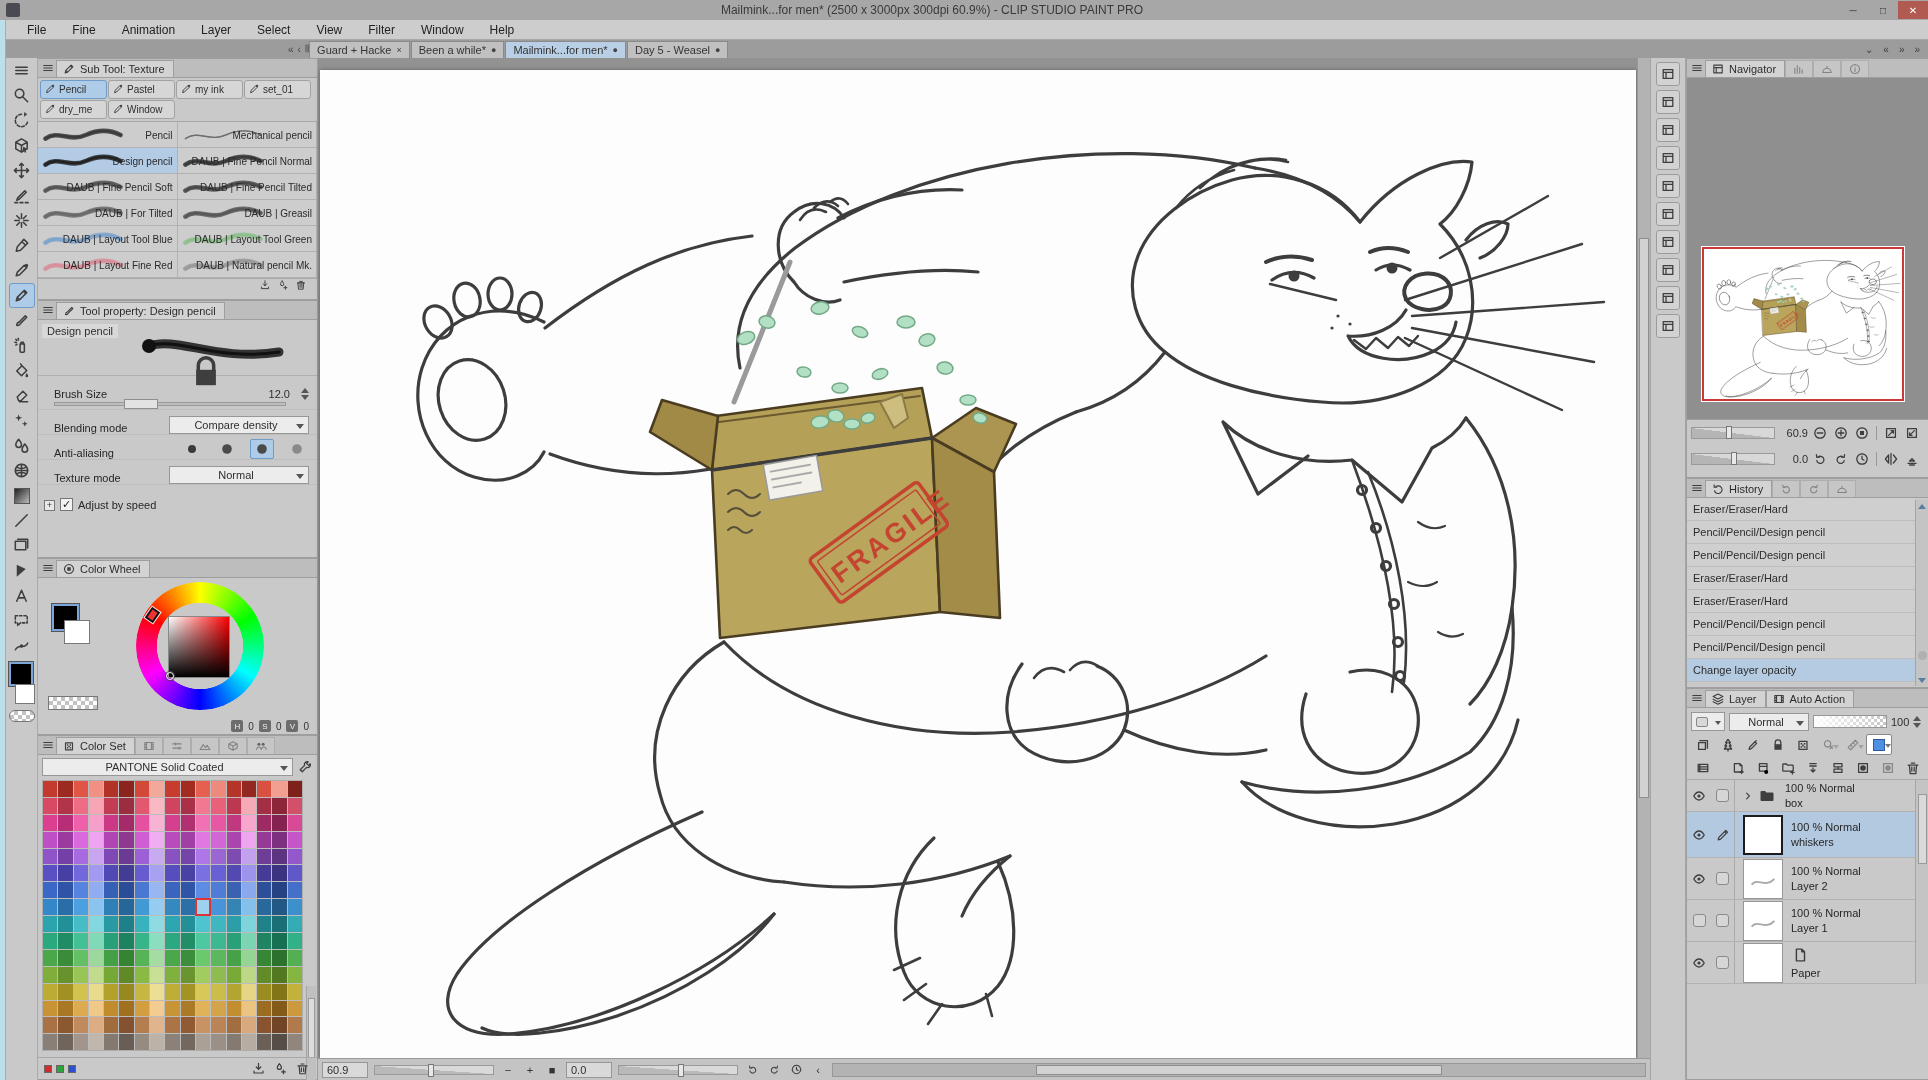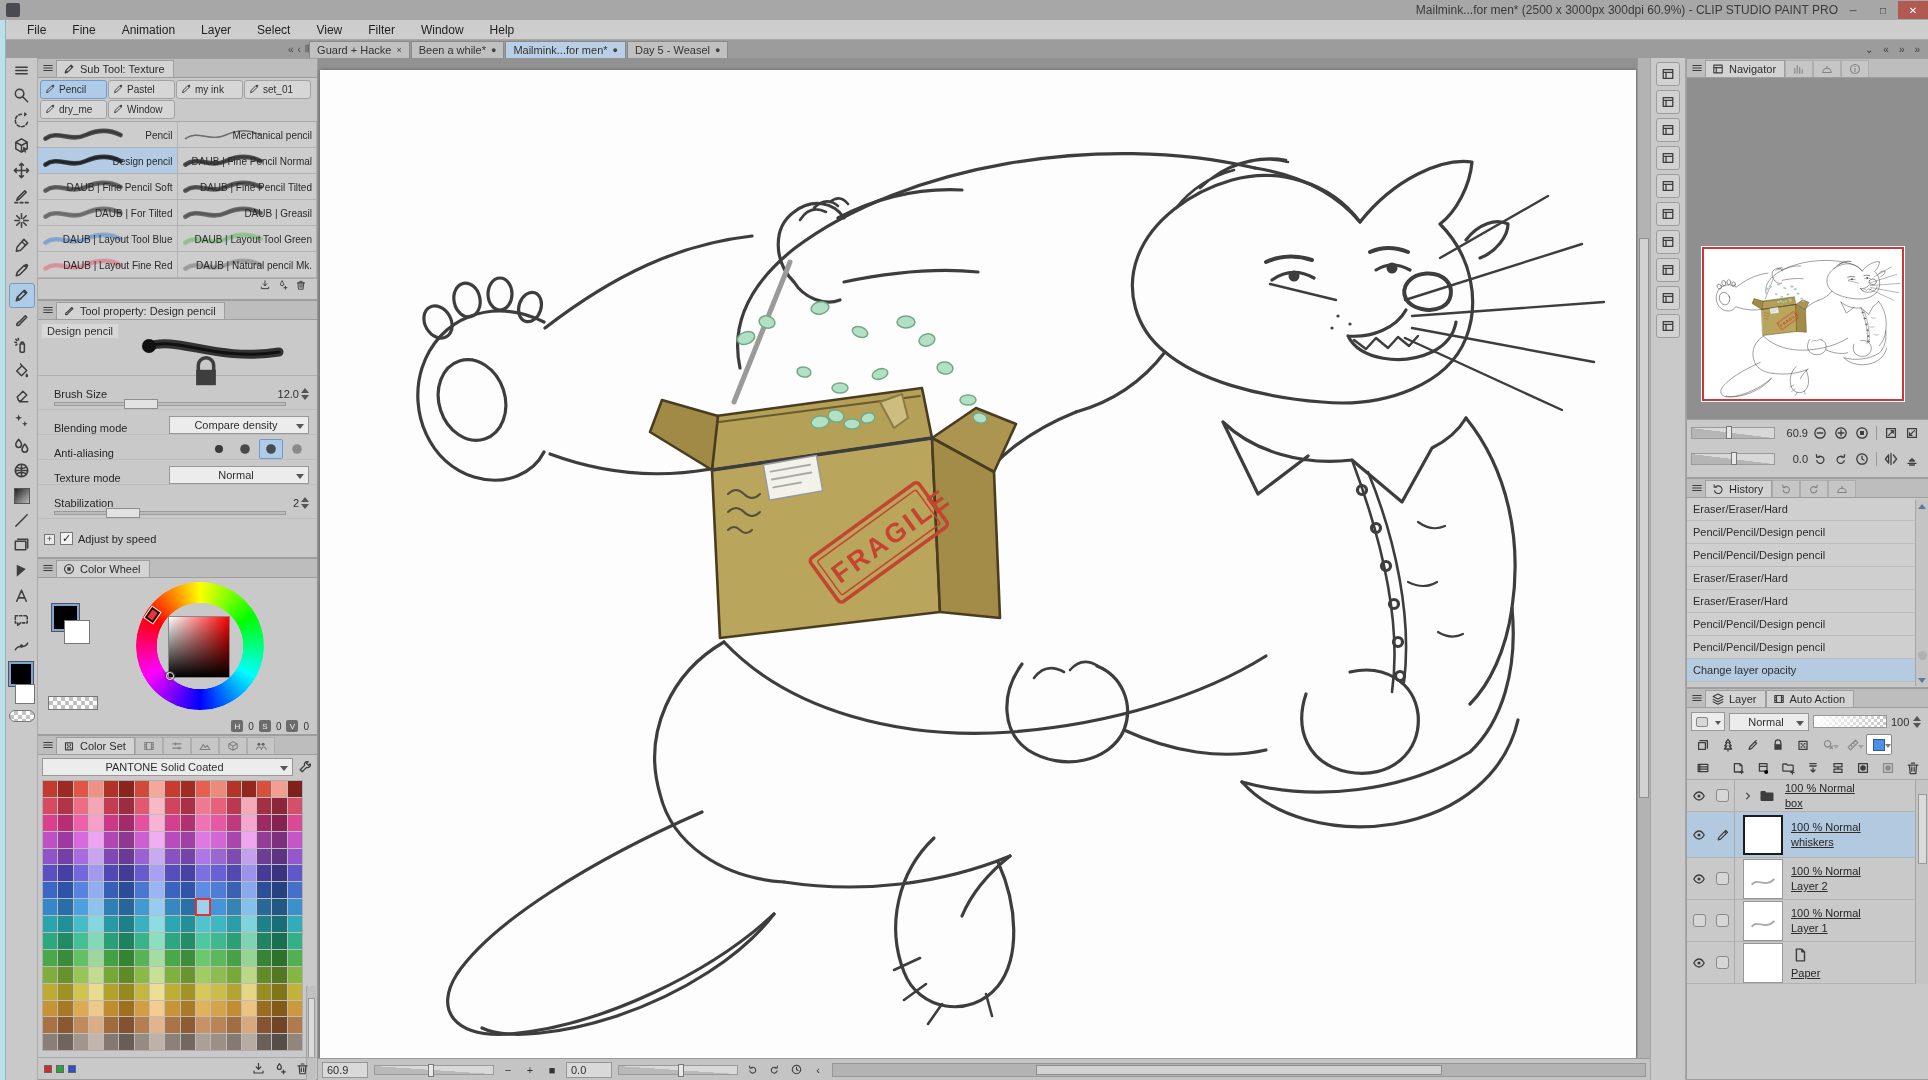--- a/index.html
+++ b/index.html
@@ -2,21 +2,21 @@
 <html><head>
 <meta charset="utf-8">
 <style>
 *{margin:0;padding:0;box-sizing:border-box}
 html,body{background:#555}
 #root{position:relative;width:1928px;height:1080px;overflow:hidden;background:#c9c9c9;
   font-family:"Liberation Sans",sans-serif;font-size:11px;color:#2e2e2e}
 .abs{position:absolute}
 
 #titlebar{left:0;top:0;width:1928px;height:20px;background:#a7a7a7;display:flex;align-items:center}
-#title-text{flex:1;text-align:right;color:#3a3a3a;font-size:12px}
+#title-text{flex:1;text-align:center;color:#3a3a3a;font-size:12px}
 #win-controls{display:flex}
 .win-btn{width:30px;height:18px;display:flex;align-items:center;justify-content:center;font-size:10px;color:#333}
 .win-btn.close{background:#b05a52;color:#fff}
 #appicon{width:14px;height:14px;margin:0 6px;background:#4a4a52;border-radius:2px}
 #menubar{left:0;top:20px;width:1928px;height:20px;background:#cdcdcd;display:flex;align-items:center;padding-left:14px;border-bottom:1px solid #a8a8a8}
 .menu-item{padding:0 13px;font-size:12px;color:#222}
 #tabbar{left:0;top:40px;width:1928px;height:18px;background:#9c9c9c;display:flex;align-items:flex-end}
 .tb-left{display:flex;align-items:center;height:18px;margin-left:288px;color:#444;font-size:10px;gap:4px}
 .doc-tab{height:17px;display:flex;align-items:center;gap:5px;padding:0 7px;background:#c0c0c0;border:1px solid #8a8a8a;border-bottom:none;font-size:11px;color:#333;margin-right:1px}
 .doc-tab.active{background:#b9cfe6}
@@ -57,21 +57,21 @@
 .st-cell .lbl{position:absolute;right:4px;top:50%;transform:translateY(-50%);font-size:10px;color:#2a2a2a;white-space:nowrap}
 .st-foot{height:15px;display:flex;justify-content:flex-end;align-items:center;gap:6px;padding-right:10px;border-top:1px solid #a8a8a8}
 .st-foot svg{width:12px;height:12px}
 
 .tp-preview{height:56px;border-bottom:1px solid #b0b0b0;position:relative}
 .tp-name{position:absolute;left:4px;top:4px;background:#d8d8d8;padding:1px 5px;font-size:11px}
 .tp-preview svg{position:absolute;right:30px;top:8px;width:150px;height:44px}
 .tp-lock{position:absolute;right:6px;top:22px;width:14px;height:14px}
 .tp-row{position:relative;height:25px;border-bottom:1px solid #bdbdbd;display:flex;align-items:flex-end;padding:0 8px 0 16px}
 .tp-row .lab{font-size:11px;color:#262626}
-.tp-val{margin-left:auto;display:flex;align-items:center;gap:2px;font-size:11px}
+.tp-val{margin-left:auto;display:flex;align-items:center;gap:11px;font-size:11px}
 .stepper{display:flex;flex-direction:column;gap:2px}
 .stepper i{width:0;height:0;border-left:4px solid transparent;border-right:4px solid transparent}
 .stepper .up{border-bottom:5px solid #555}
 .stepper .dn{border-top:5px solid #555}
 .slider-track{position:absolute;left:16px;bottom:3px;width:232px;height:4px;background:#bdbdbd;border:1px solid #9a9a9a}
 .slider-thumb{position:absolute;top:-4px;width:34px;height:10px;background:#e2e2e2;border:1px solid #8e8e8e}
 .dropdown{height:18px;background:#ececec;border:1px solid #979797;display:flex;align-items:center;justify-content:center;position:relative;font-size:11px;padding-right:14px;padding-left:8px}
 .dropdown:after{content:"";position:absolute;right:4px;top:7px;border-left:4px solid transparent;border-right:4px solid transparent;border-top:5px solid #555}
 .aa-btn{width:24px;height:20px;display:flex;align-items:center;justify-content:center;border-radius:2px}
 .aa-btn.sel{background:#aecbe8;border:1px solid #6f9cc8}
@@ -549,33 +549,20 @@
               <svg viewBox="0 0 20 20" style="width: 16px; height: 16px;">
                 <circle cx="10" cy="10" r="6" fill="#8a8a8a"></circle>
               </svg>
             </span>
           </div>
         </div>
         <div class="tp-row" style="height: 25px;">
           <span class="lab">Texture mode</span>
           <div class="dropdown" style="margin-left: auto; width: 140px;">
             <span>Normal</span>
-          </div>
-        </div>
-        <div class="tp-row" style="height: 34px; padding-bottom: 9px;">
-          <span class="lab">Stabilization</span>
-          <div class="tp-val">
-            <span>2</span>
-            <span class="stepper">
-              <i class="up"></i>
-              <i class="dn"></i>
-            </span>
-          </div>
-          <div class="slider-track">
-            <div class="slider-thumb" style="left: 22%;"></div>
           </div>
         </div>
         <div class="tp-row" style="height: 26px; border-bottom: none; padding-left: 6px;">
           <span class="plus-box">+</span>
           <span class="chk" style="margin: 0px 5px;">✓</span>
           <span class="lab">Adjust by speed</span>
         </div>
       </div>
       <div class="panel" style="top: 558px; height: 177px;">
         <div class="phead">
@@ -1422,21 +1409,21 @@
                 <circle cx="10" cy="10" r="3.5" class="f"></circle>
               </svg>
             </div>
             <div class="li-btn ic">
               <svg viewBox="0 0 20 20">
                 <path d="M5.5 6.5h9L13.5 17h-7zM4 6.5h12M8 4h4M8.5 9v5M11.5 9v5"></path>
               </svg>
             </div>
           </div>
         </div>
-        <div style="position: relative; border-top: 1px solid rgb(170, 170, 170); text-decoration: underline;">
+        <div style="position: relative; border-top: 1px solid rgb(170, 170, 170);">
           <div class="lay-row" style="height: 32px; margin-right: 13px;">
             <div class="lay-eye ic">
               <svg viewBox="0 0 20 20">
                 <path d="M3.5 10c2-3.5 4.5-5 6.5-5s4.5 1.5 6.5 5c-2 3.5-4.5 5-6.5 5s-4.5-1.5-6.5-5z"></path>
                 <circle cx="10" cy="10" r="2" class="f"></circle>
               </svg>
             </div>
             <div class="lay-chk ic">
               <div class="cbox"></div>
             </div>

